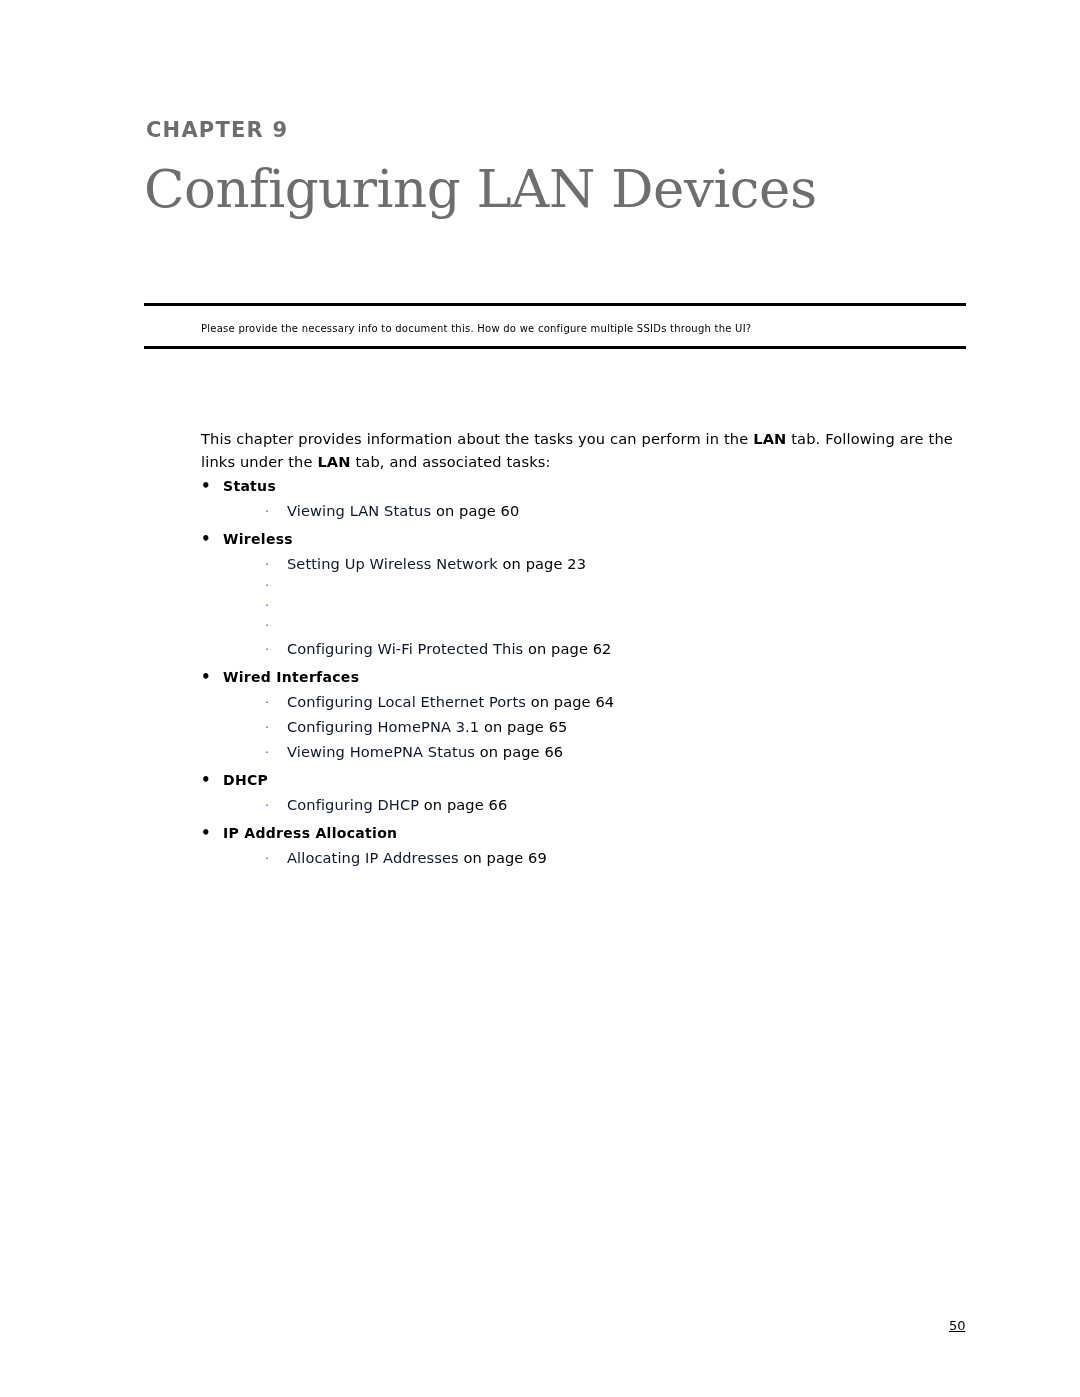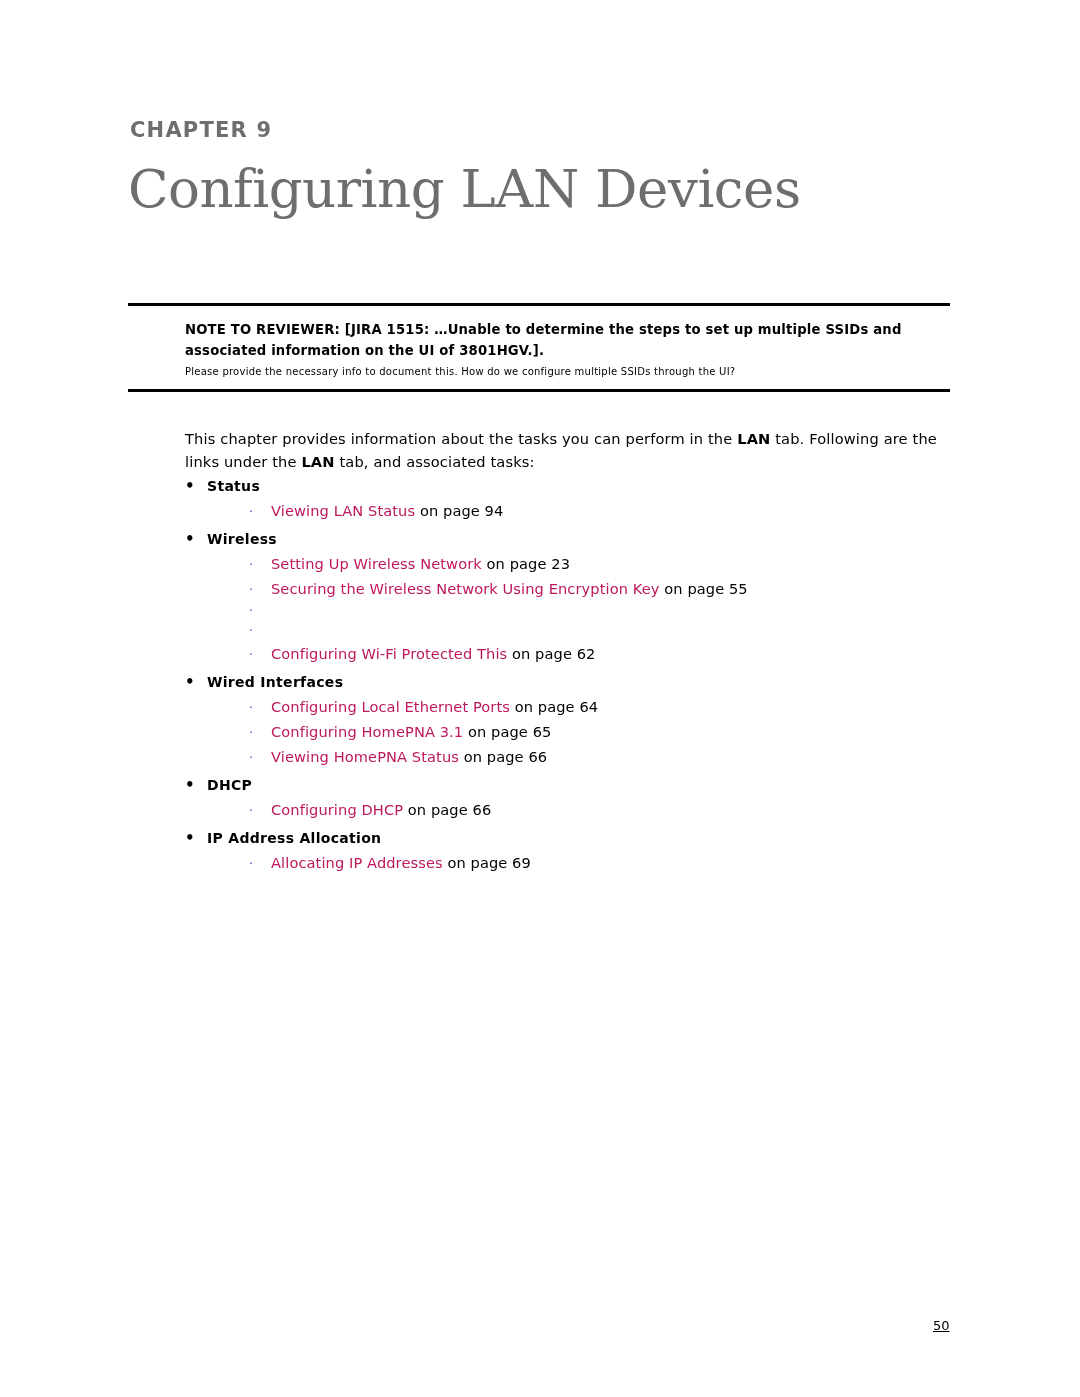--- a/index.html
+++ b/index.html
@@ -10,21 +10,21 @@
   body {
     width: 1080px;
     height: 1397px;
     font-family: "DejaVu Sans", sans-serif;
     color: #000000;
     position: relative;
     overflow: hidden;
   }
   .page {
     position: absolute;
-    left: 0; top: 0;
+    left: 16px; top: 0;
     width: 864px;
     height: 1397px;
   }
 
   
   .chapter-label {
     position: absolute;
     left: 130px;
     top: 118px;
     font-family: "DejaVu Sans", sans-serif;
@@ -119,21 +119,21 @@
     letter-spacing: 0.1px;
   }
   .lvl2 .bullet {
     width: 22px;
     flex: 0 0 22px;
     font-size: 12px;
     line-height: 1;
     color: #2f4fcf;
   }
   .link {
-    color: #be185d;
+    color: #0f172a;
   }
   .plain {
     color: #000;
   }
 
   
   .page-num {
     position: absolute;
     left: 933px;
     top: 1318px;
@@ -146,50 +146,48 @@
 <body>
 
 <div class="page">
 
   <div class="chapter-label">CHAPTER 9</div>
   <div class="chapter-title">Configuring LAN Devices</div>
 
   <div class="note-box">
     <div class="note-rule"></div>
     <div class="note-body">
-      <div class="note-head">NOTE TO REVIEWER: [JIRA 1515: …Unable to determine the steps to set up multiple SSIDs and associated information on the UI of 3801HGV.].</div>
       <div class="note-text">Please provide the necessary info to document this. How do we configure multiple SSIDs through the UI?</div>
     </div>
     <div class="note-rule bottom"></div>
   </div>
 
   <div class="intro">
     <span>This chapter provides information about the tasks you can perform in the </span><b>LAN</b><span> tab. Following are the links under the </span><b>LAN</b><span> tab, and associated tasks:</span>
   </div>
 
   <div class="toc" id="toc">
       <div class="lvl1">
         <span class="bullet">•</span>
         <span>Status</span>
       </div>
       <div class="lvl2">
         <span class="bullet">·</span>
-        <span><span class="link">Viewing LAN Status</span><span class="plain"> on page 94</span></span>
+        <span><span class="link">Viewing LAN Status</span><span class="plain"> on page 60</span></span>
       </div>
       <div class="lvl1">
         <span class="bullet">•</span>
         <span>Wireless</span>
       </div>
       <div class="lvl2">
         <span class="bullet">·</span>
         <span><span class="link">Setting Up Wireless Network</span><span class="plain"> on page 23</span></span>
       </div>
       <div class="lvl2">
         <span class="bullet">·</span>
-        <span><span class="link">Securing the Wireless Network Using Encryption Key</span><span class="plain"> on page 55</span></span>
       </div>
       <div class="lvl2">
         <span class="bullet">·</span>
       </div>
       <div class="lvl2">
         <span class="bullet">·</span>
       </div>
       <div class="lvl2">
         <span class="bullet">·</span>
         <span><span class="link">Configuring Wi-Fi Protected This</span><span class="plain"> on page 62</span></span>

